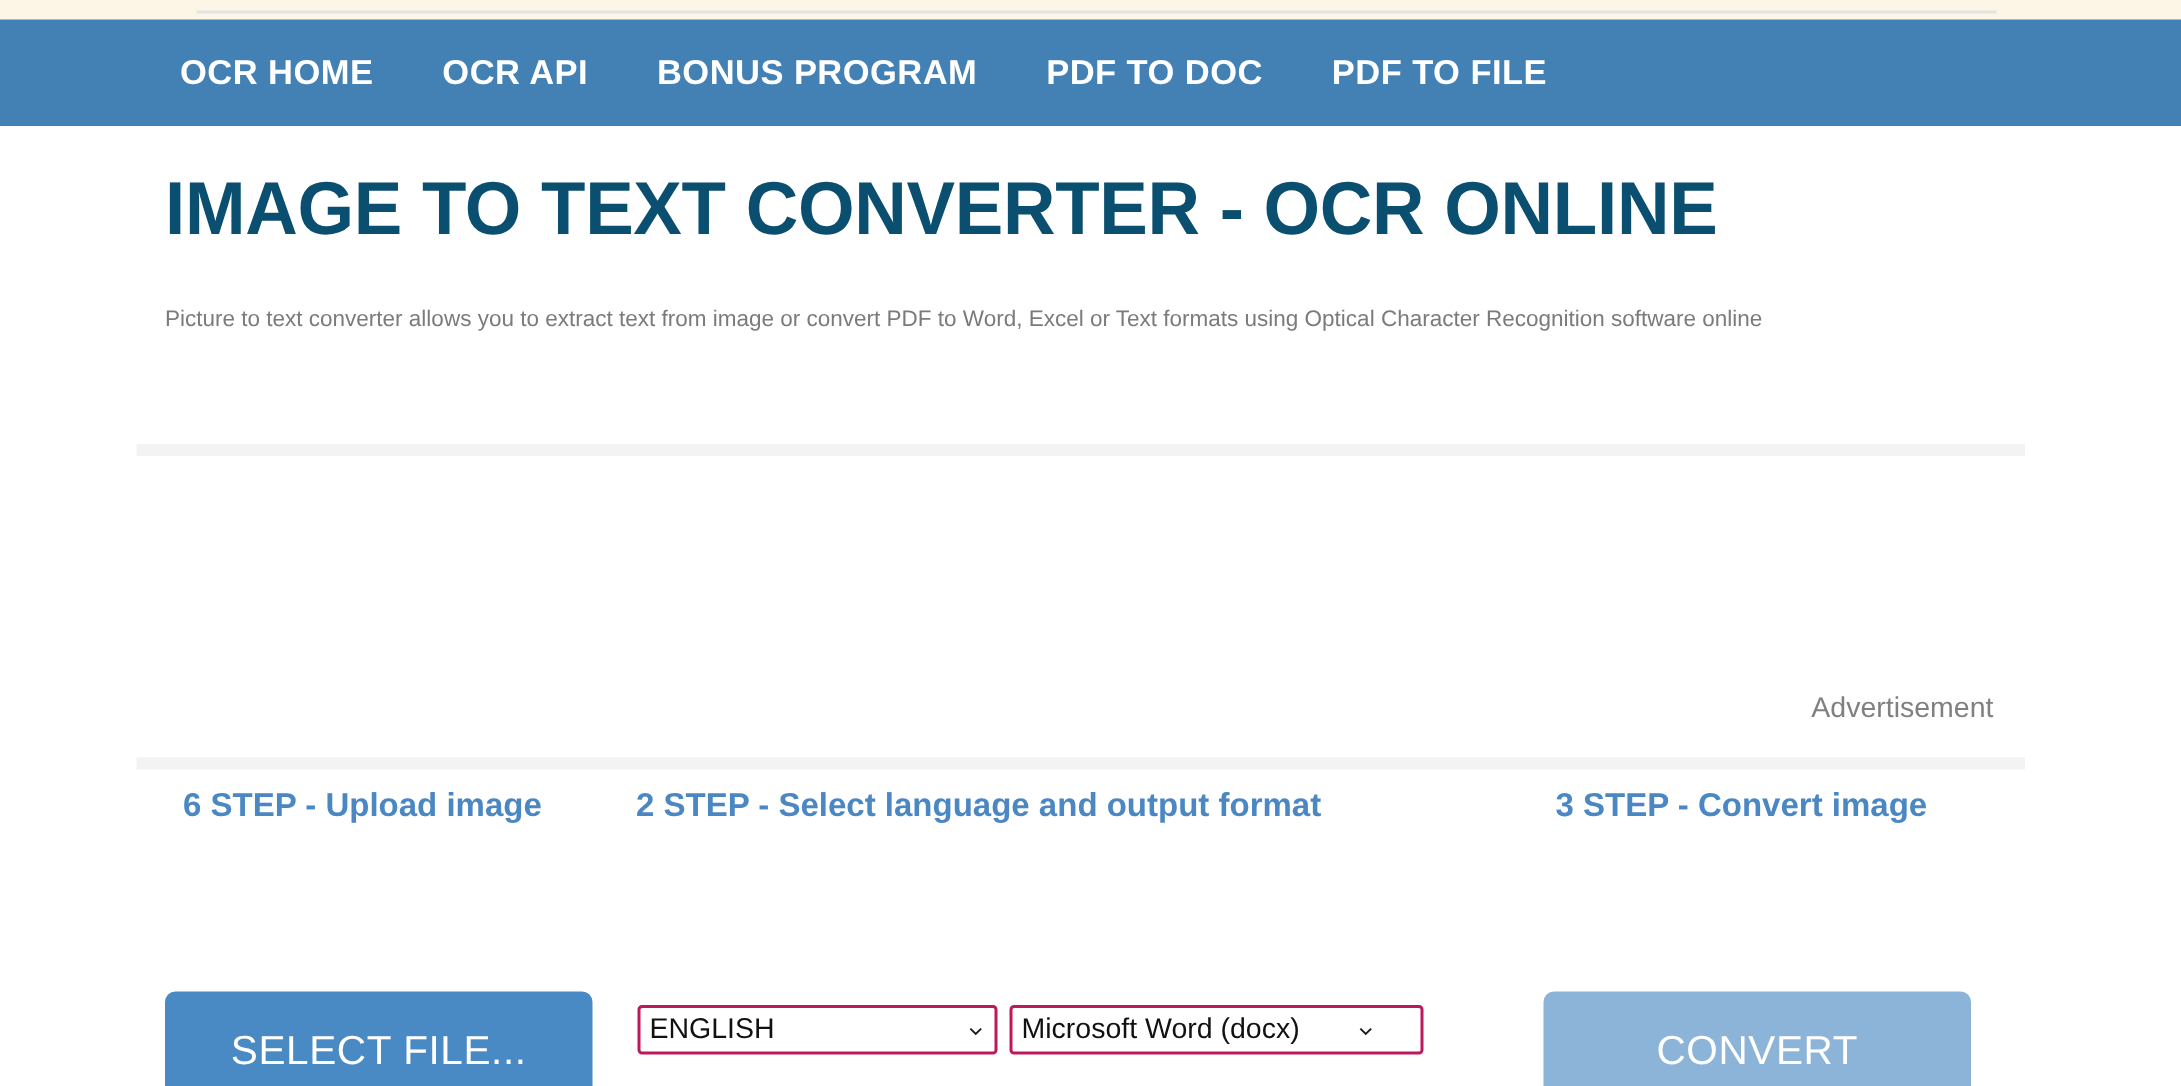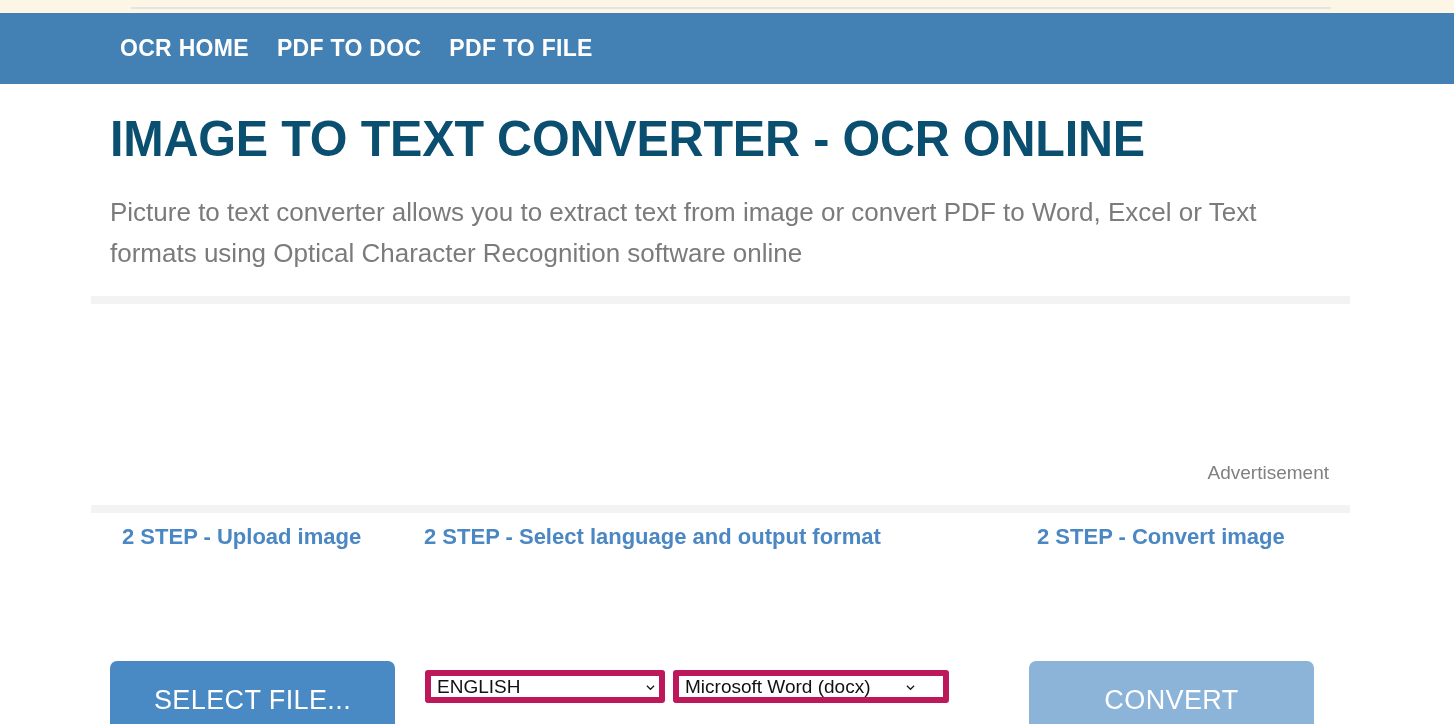--- a/index.html
+++ b/index.html
@@ -41,21 +41,21 @@
     background: #4380b4;
     box-sizing: border-box;
   }
   .navbar-inner {
     position: absolute;
     left: 110px;
     top: 0;
     height: 71px;
     display: flex;
     align-items: center;
-    gap: 0px;
+    gap: 18px;
   }
   .nav-item {
     color: #ffffff;
     font-size: 23px;
     font-weight: bold;
     letter-spacing: 0.3px;
     text-decoration: none;
     white-space: nowrap;
     padding: 0 14px;
     line-height: 71px;
@@ -85,21 +85,21 @@
     transform: scaleX(0.97);
     transform-origin: left center;
   }
 
   .page-subtitle {
     position: absolute;
     left: 110px;
     top: 108px;
     width: 1190px;
     margin: 0;
-    font-size: 26px;
+    font-size: 15px;
     line-height: 41px;
     color: #7b7b7b;
     font-weight: normal;
   }
 
   
   .divider {
     position: absolute;
     left: 91px;
     width: 1259px;
@@ -175,21 +175,21 @@
     height: 78px;
     background: #8cb4d9;
     line-height: 78px;
     cursor: default;
   }
 
   select.ui-select {
     position: absolute;
     height: 33px;
     box-sizing: border-box;
-    border: 6px solid #be185d;
+    border: 2px solid #be185d;
     border-radius: 3px;
     background: #ffffff;
     color: #111111;
     font-family: "Liberation Sans", sans-serif;
     font-size: 19px;
     padding: 0 4px 0 6px;
     cursor: pointer;
     appearance: none;
     -webkit-appearance: none;
   }
@@ -212,20 +212,22 @@
 </head>
 <body>
 
 <div class="topstrip">
   <div class="topstrip-rule"></div>
 </div>
 
 <nav class="navbar">
   <div class="navbar-inner">
     <a class="nav-item" href="#">OCR HOME</a>
+    <a class="nav-item" href="#">OCR API</a>
+    <a class="nav-item" href="#">BONUS PROGRAM</a>
     <a class="nav-item" href="#">PDF TO DOC</a>
     <a class="nav-item" href="#">PDF TO FILE</a>
   </div>
 </nav>
 
 <div class="content">
 
   <h1 class="page-title">IMAGE TO TEXT CONVERTER - OCR ONLINE</h1>
 
   <p class="page-subtitle">Picture to text converter allows you to extract text from image or convert PDF to Word, Excel or Text formats using Optical Character Recognition software online</p>
@@ -233,23 +235,23 @@
   <div class="divider divider-top"></div>
 
   <div class="ad-slot"></div>
 
   <div class="ad-label">Advertisement</div>
 
   <div class="divider divider-bottom"></div>
 
   <div class="steps">
 
-    <div class="step-head step1-head">2 STEP - Upload image</div>
+    <div class="step-head step1-head">6 STEP - Upload image</div>
     <div class="step-head step2-head">2 STEP - Select language and output format</div>
-    <div class="step-head step3-head">2 STEP - Convert image</div>
+    <div class="step-head step3-head">3 STEP - Convert image</div>
 
     <button class="btn btn-select-file">SELECT FILE...</button>
 
     <button class="btn btn-convert">CONVERT</button>
 
   </div>
 
   <div class="select-wrap wrap-language">
     <select class="ui-select sel-language"><option value="ENGLISH">ENGLISH</option><option value="GERMAN">GERMAN</option><option value="FRENCH">FRENCH</option><option value="SPANISH">SPANISH</option><option value="ITALIAN">ITALIAN</option><option value="RUSSIAN">RUSSIAN</option><option value="PORTUGUESE">PORTUGUESE</option><option value="DUTCH">DUTCH</option><option value="POLISH">POLISH</option><option value="TURKISH">TURKISH</option><option value="CHINESE">CHINESE</option><option value="JAPANESE">JAPANESE</option><option value="KOREAN">KOREAN</option><option value="ARABIC">ARABIC</option></select>
     <svg class="chev" viewBox="0 0 10 10">

